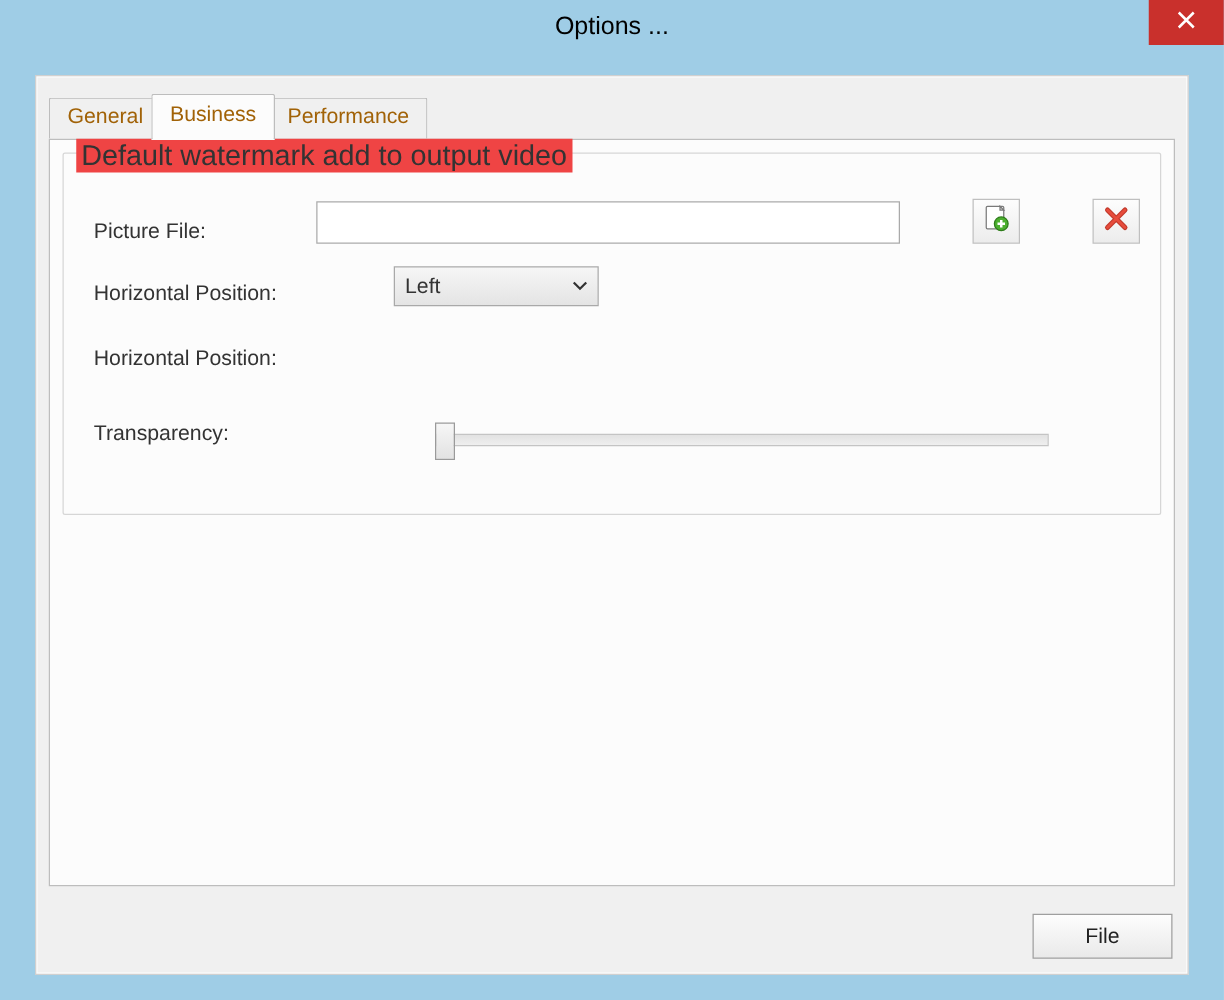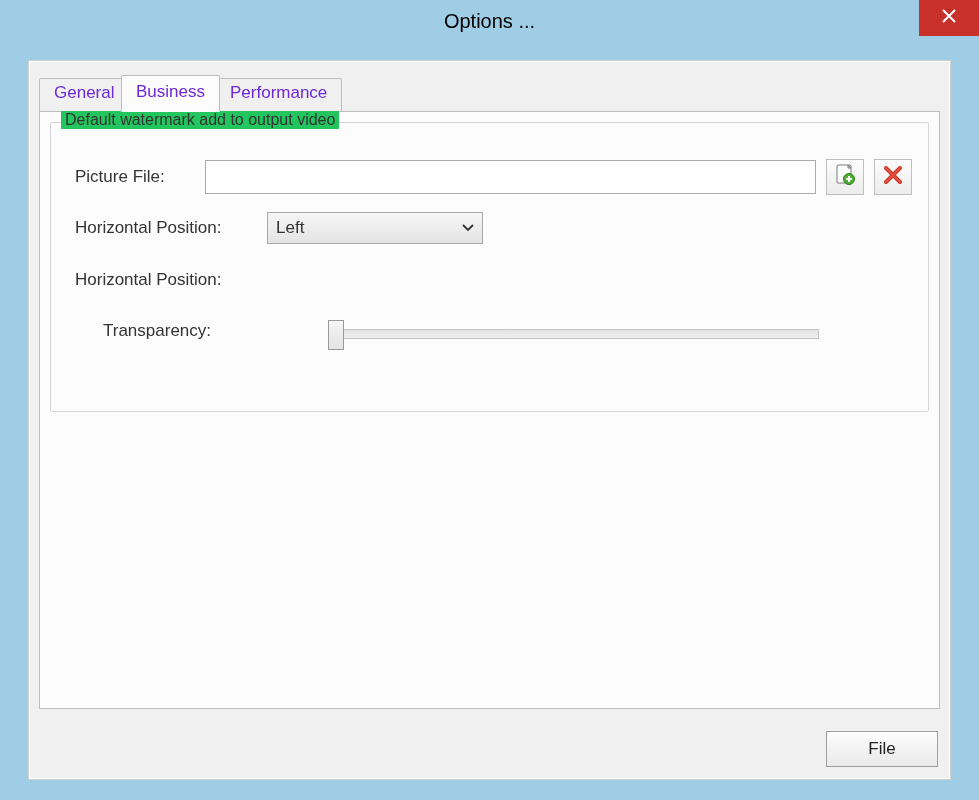--- a/index.html
+++ b/index.html
@@ -61,21 +61,21 @@
   }
   .tab {
     position: absolute;
     top: 3px;
     height: 33px;
     background: #f0f0f0;
     border: 1px solid #bdbdbd;
     border-bottom: none;
     padding: 4px 14px 0 14px;
     font-size: 17px;
-    color: #6d28d9;
+    color: #a16207;
     cursor: pointer;
     border-top-left-radius: 2px;
     border-top-right-radius: 2px;
   }
   .tab.active {
     top: 0;
     height: 37px;
     background: #fcfcfc;
     z-index: 2;
     border-bottom: 1px solid #fcfcfc;
@@ -96,37 +96,38 @@
     right: 10px;
     top: 10px;
     height: 290px;
     border: 1px solid #d6d6d6;
     border-radius: 2px;
   }
   .groupbox-title {
     position: absolute;
     top: -12px;
     left: 10px;
-    background: #22c55e;
+    background: #ef4444;
     padding: 0 4px;
-    font-size: 16px;
+    font-size: 23px;
     color: #333;
     text-align: center;
   }
   .form-row {
     position: absolute;
     left: 24px;
     right: 16px;
     display: flex;
-    align-items: center;
+    align-items: flex-end;
+    gap: 48px;
   }
   .row1 { top: 36px; height: 36px; }
   .row2 { top: 88px; height: 34px; }
   .row3 { top: 140px; height: 34px; }
-  .row4 { top: 194px; height: 28px; margin-left: 28px; }
+  .row4 { top: 206px; height: 28px; }
   .label {
     width: 192px;
     font-size: 17px;
     color: #333;
   }
   .text-input {
     flex: 1;
     height: 34px;
     border: 1px solid #aaa;
     background: #fff;
@@ -138,21 +139,21 @@
     height: 36px;
     border: 1px solid #bfbfbf;
     background: linear-gradient(#fdfdfd, #ececec);
     margin-left: 10px;
     display: flex;
     align-items: center;
     justify-content: center;
     cursor: pointer;
   }
   .select-box {
-    width: 216px;
+    width: 164px;
     height: 32px;
     border: 1px solid #a9a9a9;
     background: linear-gradient(#f6f6f6, #e4e4e4);
     display: flex;
     align-items: center;
     justify-content: space-between;
     padding: 0 8px;
     cursor: pointer;
     font-size: 17px;
   }

